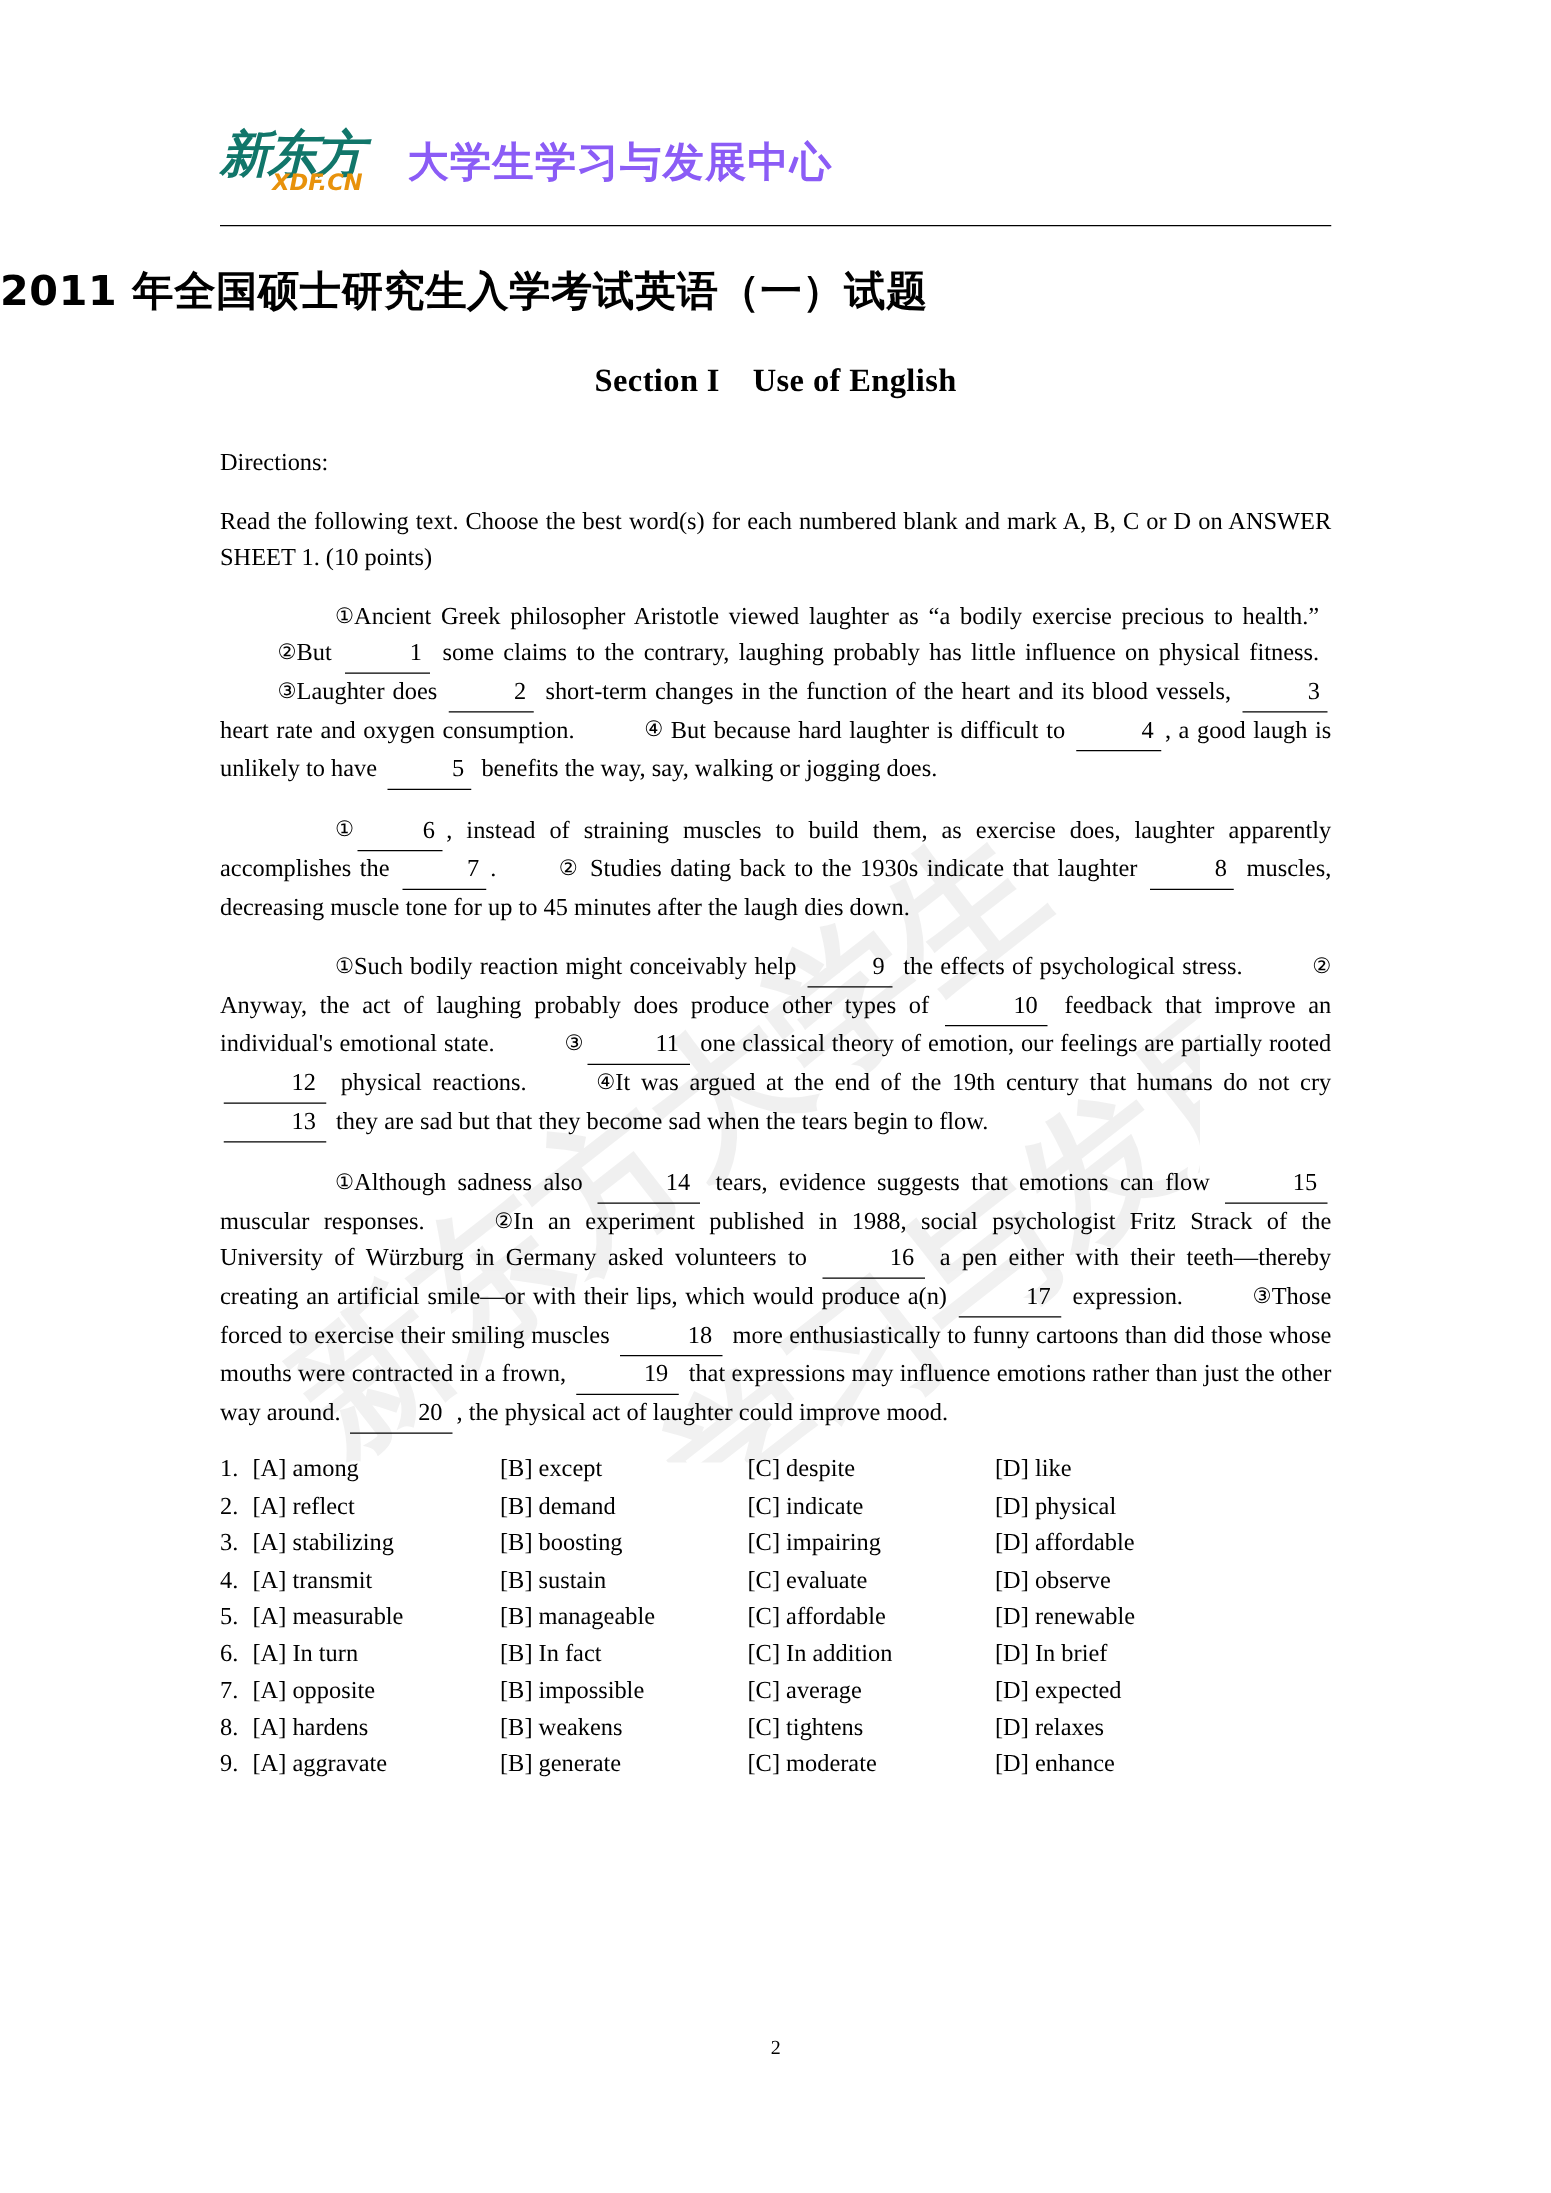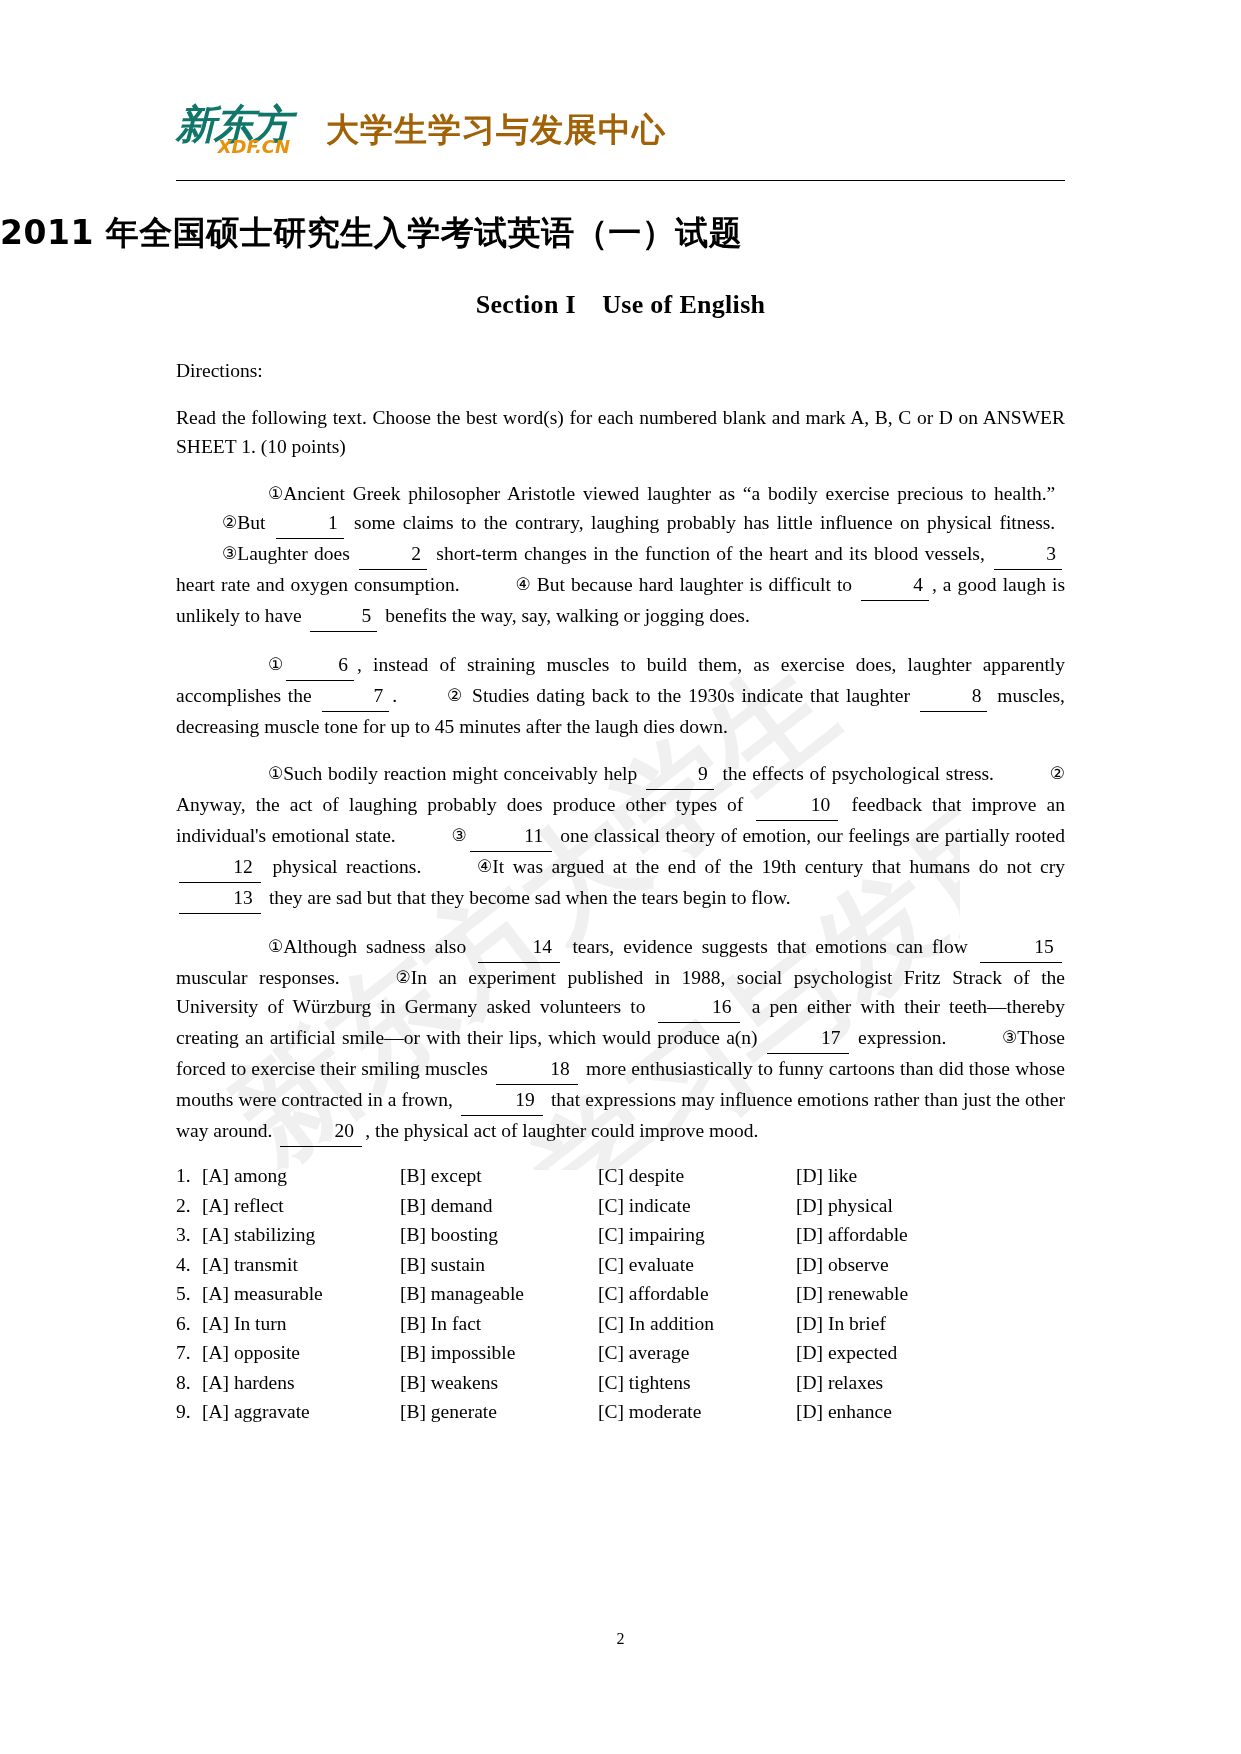--- a/index.html
+++ b/index.html
@@ -78,21 +78,21 @@
     color: #e8920b;
     display: block;
     text-align: right;
     margin-top: -6px;
     letter-spacing: 0px;
   }
   .logo-text {
     font-family: "DejaVu Sans", "Liberation Sans", sans-serif;
     font-size: 33px;
     font-weight: 700;
-    color: #a16207;
+    color: #8b5cf6;
     letter-spacing: 1px;
     padding-bottom: 3px;
   }
   .rule {
     position: relative;
     z-index: 2;
     margin: 24px 176px 0 176px;
     border-top: 1.6px solid #000000;
   }
   

